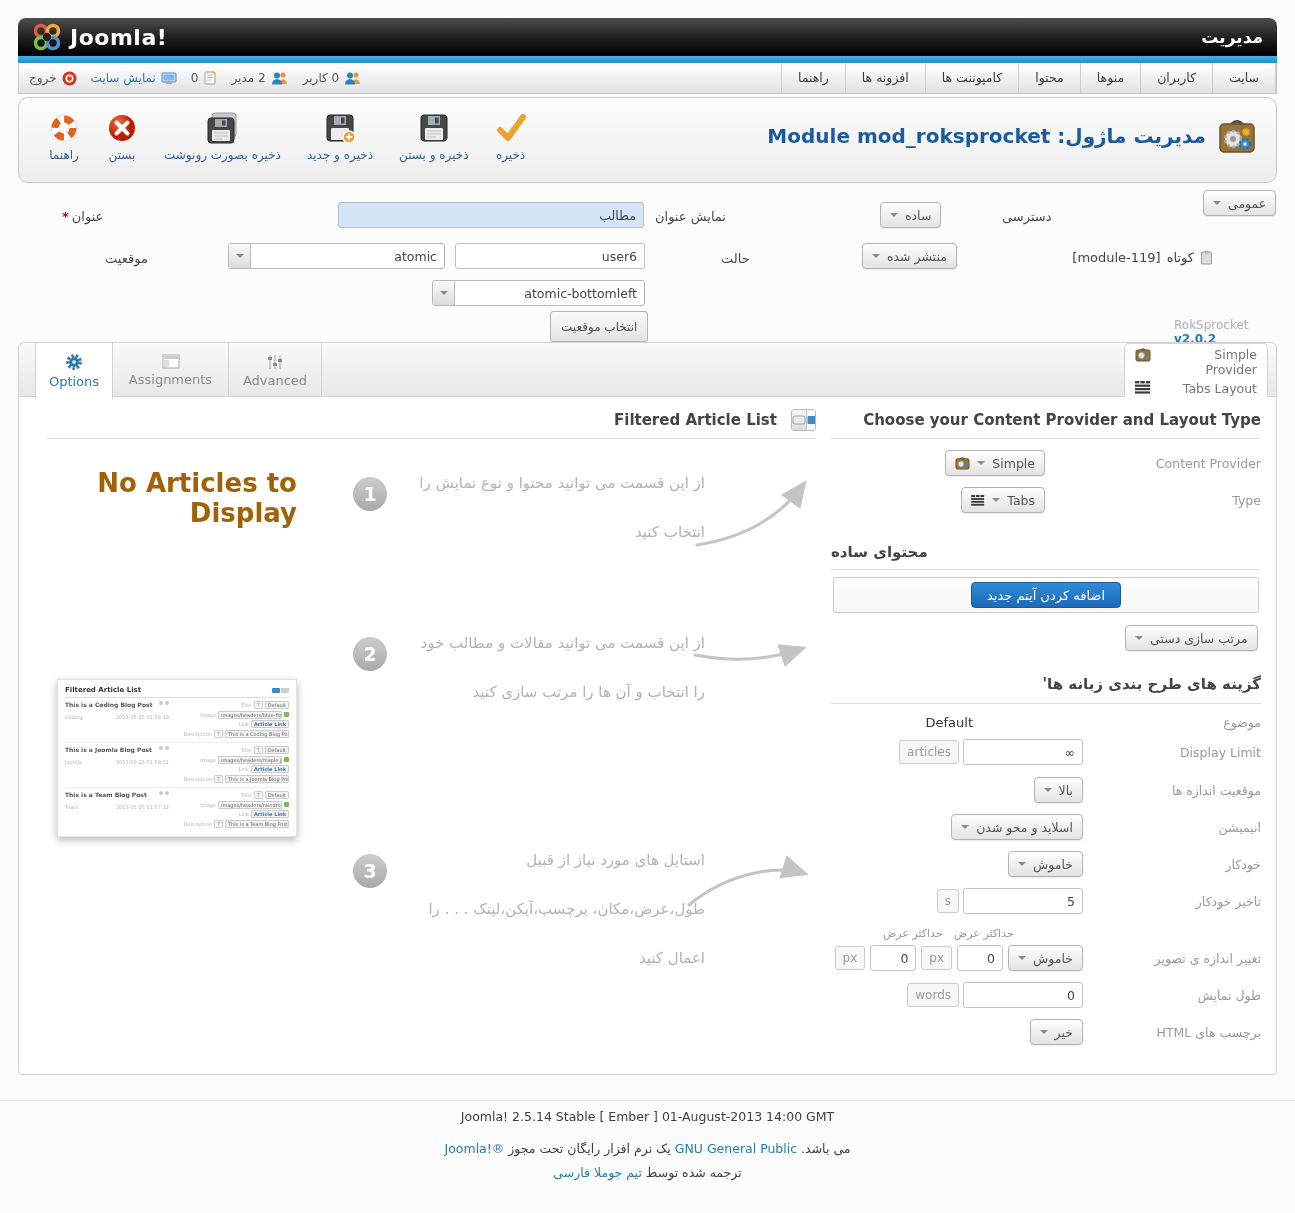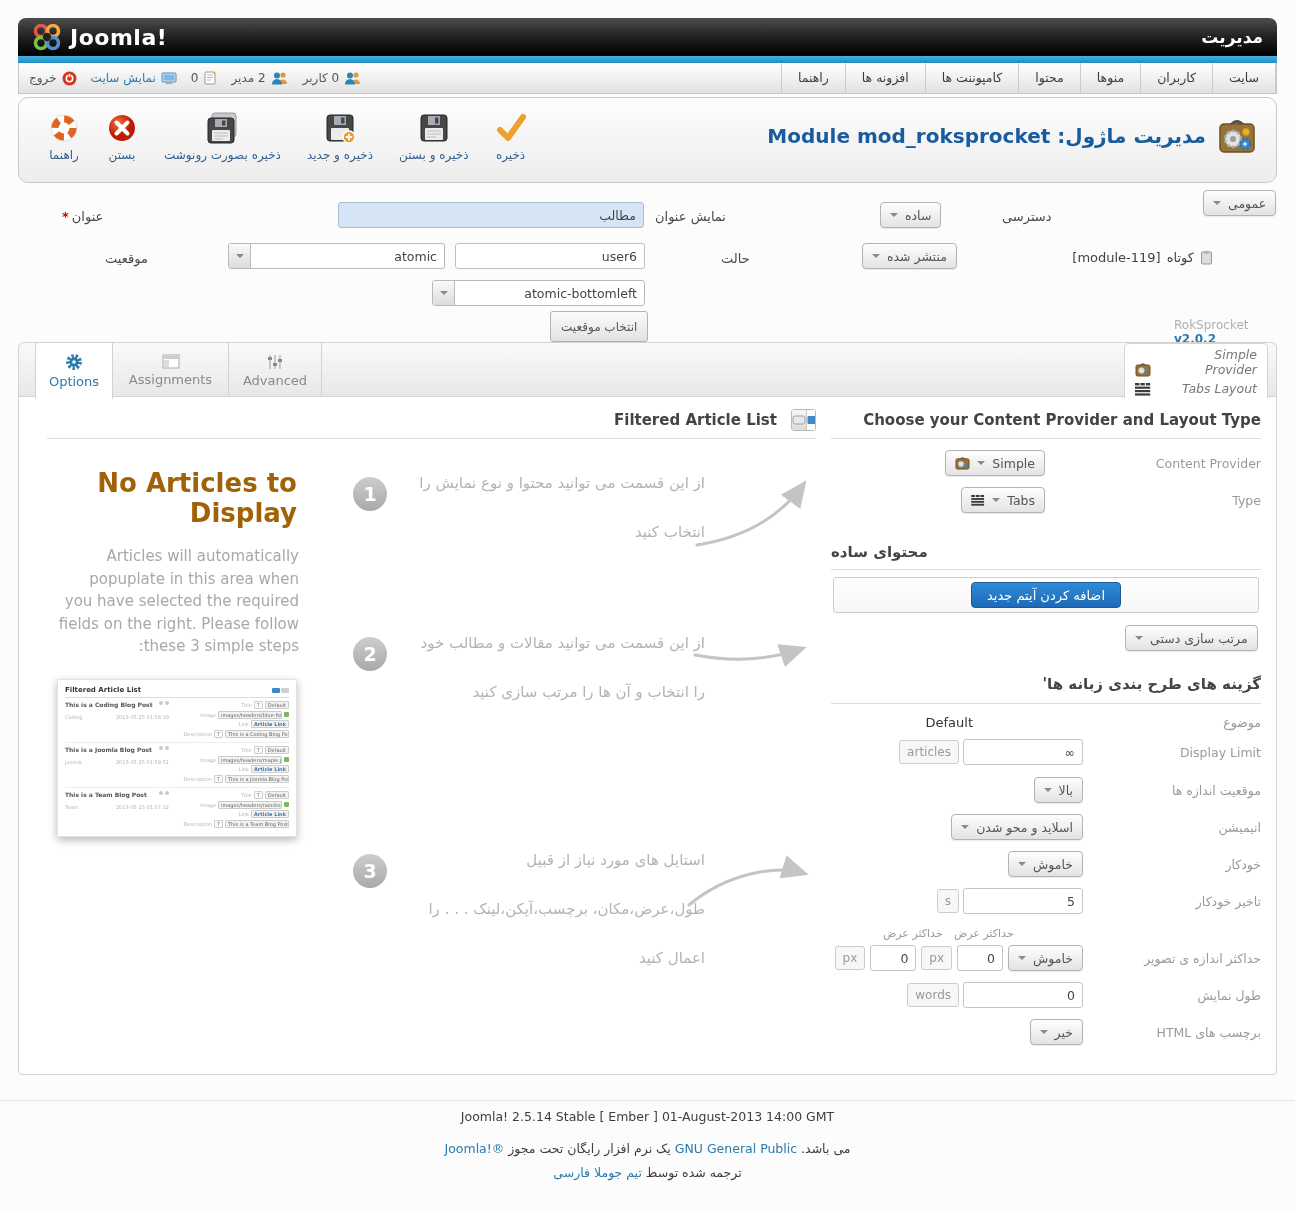--- a/index.html
+++ b/index.html
@@ -48,21 +48,21 @@
   .version{position:absolute;font-size:12px;direction:ltr;color:#b0b0b0;}
   .version b{color:#2a7ab0;}
 
   
   .tabstrip{left:18px;top:342px;width:1259px;height:55px;background:linear-gradient(#fafafa,#e7e7e7);border:1px solid #d2d2d2;border-bottom:none;border-radius:6px 6px 0 0;}
   .tabs{position:absolute;left:16px;top:0;height:55px;display:flex;direction:ltr;}
   .tab{width:100px;border-right:1px solid #d2d2d2;display:flex;flex-direction:column;align-items:center;justify-content:center;gap:3px;font-size:13px;color:#8a8a8a;cursor:pointer;}
   .tab:first-child{border-left:1px solid #d2d2d2;}
   .tab.active{background:#fff;color:#2a7ab0;height:56px;z-index:3;position:relative;width:78px;}
   .prov-box{position:absolute;right:8px;top:0;width:144px;height:55px;background:#fff;border:1px solid #d5d5d5;border-bottom:none;border-radius:5px 5px 0 0;z-index:3;display:flex;flex-direction:column;justify-content:center;gap:4px;padding:0 10px;}
-  .prov-row{display:flex;direction:ltr;align-items:flex-end;gap:8px;font-size:12.5px;color:#777;justify-content:flex-start;font-style:italic;}
+  .prov-row{display:flex;direction:ltr;align-items:flex-start;gap:8px;font-size:12.5px;color:#777;justify-content:flex-start;}
   .prov-row .txt{flex:1;text-align:right;}
 
   
   .panel{left:18px;top:396px;width:1259px;height:679px;background:#fff;border:1px solid #d2d2d2;border-radius:0 0 4px 4px;z-index:1;}
   .sec-h{position:absolute;font-size:15px;font-weight:bold;color:#444;direction:rtl;white-space:nowrap;}
   .sec-rule{position:absolute;height:1px;background:#ddd;}
   .left-head{position:absolute;left:595px;top:12px;width:202px;display:flex;direction:rtl;align-items:center;gap:14px;}
   .left-head .t{font-size:15px;font-weight:bold;color:#444;white-space:nowrap;}
   .vtoggle{display:flex;direction:ltr;border:1px solid #b9b9b9;border-radius:3px;overflow:hidden;height:22px;}
   .vt-cell{width:30px;display:flex;align-items:center;justify-content:center;background:linear-gradient(#f7f7f7,#dcdcdc);cursor:pointer;}
@@ -530,21 +530,21 @@
       <span class="r-lbl">تاخير خودكار</span>
       <div class="r-ctl" style="margin-right:20px;">
         <input class="inp2" style="width: 120px;" value="5">
         <span class="tag">s</span>
       </div>
     </div>
 
     <div class="mini-lbl" style="left:935px;top:530px;">حداكثر عرض</div>
     <div class="mini-lbl" style="left:864px;top:530px;">حداكثر عرض</div>
     <div class="r-row" style="top:548px;">
-      <span class="r-lbl">حداكثر اندازه ى تصوير</span>
+      <span class="r-lbl">تغيير اندازه ى تصوير</span>
       <div class="r-ctl" style="margin-right:20px;gap:5px;">
         <div class="dd2">
           <span>خاموش</span>
             <span class="caret"></span>
         </div>
         <input class="inp2" style="width: 46px;" value="0">
         <span class="tag">px</span>
         <input class="inp2" style="width: 46px;" value="0">
         <span class="tag">px</span>
       </div>
@@ -561,21 +561,20 @@
       <span class="r-lbl">برچسب هاى HTML</span>
       <div class="r-ctl" style="margin-right:20px;">
         <div class="dd2">
           <span>خير</span>
             <span class="caret"></span>
         </div>
       </div>
     </div>
 
     <div class="empty-title" dir="ltr" style="text-align:right;">No Articles to Display</div>
-    <div class="empty-text">Articles will automatically popuplate in this area when you have selected the required fields on the right. Please follow these 3 simple steps:</div>
 
     <div class="step-badge" style="left:334px;top:80px;">1</div>
     <div class="step-text" style="top:62px;">از اين قسمت می توانيد محتوا و نوع نمايش را انتخاب كنيد</div>
     <div class="step-badge" style="left:334px;top:240px;">2</div>
     <div class="step-text" style="top:222px;">از اين قسمت می توانيد مقالات و مطالب خود را انتخاب و آن ها را مرتب سازی كنيد</div>
     <div class="step-badge" style="left:334px;top:457px;">3</div>
     <div class="step-text" style="top:439px;">استايل های مورد نياز از قبيل طول،عرض،مكان، برچسب،آيكن،لينک . . . را اعمال كنيد</div>
 
     <svg class="arrows" viewBox="0 0 212 472">
       <defs>

